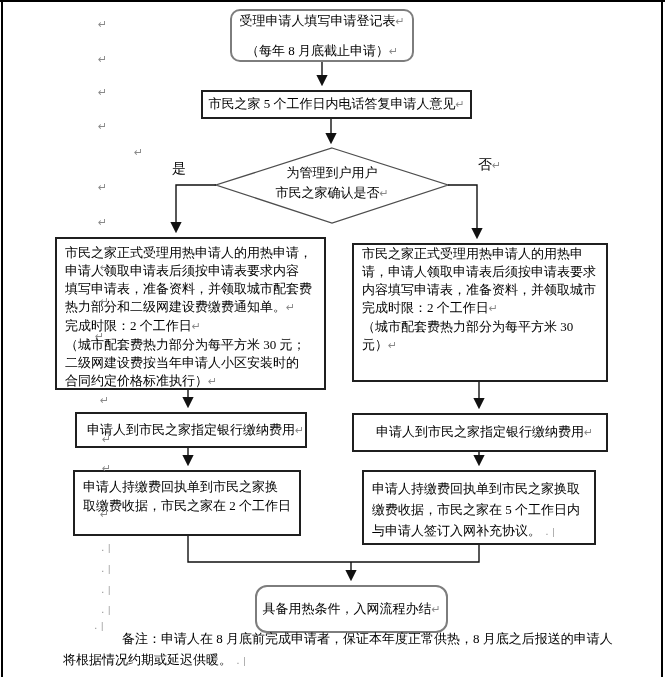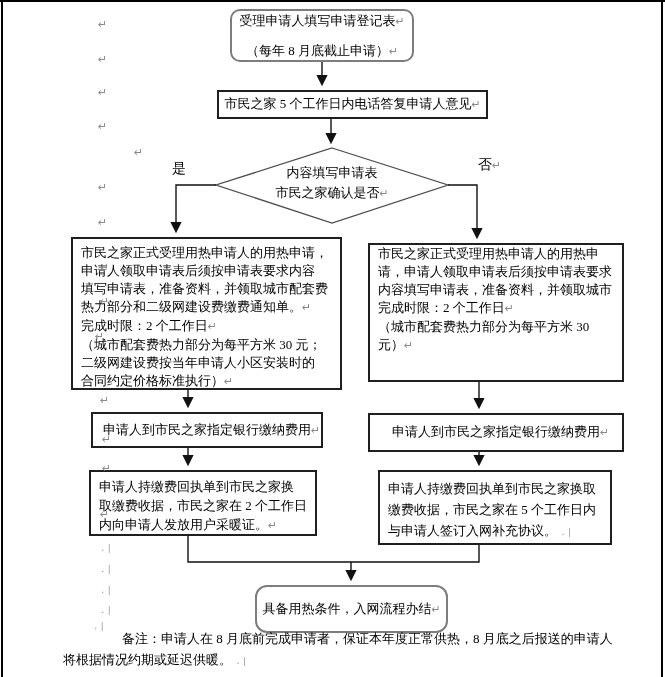--- a/index.html
+++ b/index.html
@@ -7,21 +7,21 @@
     width:665px;height:677px;position:relative;background:#ffffff;
     font-family:"Liberation Serif","DejaVu Serif",serif;color:#000;
     overflow:hidden;
   }
   .edge{position:absolute;background:#000;}
   #edge-top{left:0;top:0;width:665px;height:2px;}
   #edge-left{left:1px;top:0;width:2px;height:677px;}
   #edge-right{left:661px;top:0;width:2px;height:677px;}
   svg.layer{position:absolute;left:0;top:0;pointer-events:none;}
   .box{position:absolute;background:#fff;box-sizing:border-box;font-size:13px;line-height:18px;}
-  .rect{border:2px solid #1f1f1f;margin-left:16px;}
+  .rect{border:2px solid #1f1f1f;}
   .round{border:2px solid #7d7d7d;border-radius:10px;gap:8px;}
   .center{display:flex;flex-direction:column;align-items:center;justify-content:center;text-align:center;}
   .padded{padding:5px 8px;}
   .line{white-space:nowrap;}
   .pm{color:#8a8a8a;font-size:11px;font-family:"DejaVu Sans",sans-serif;}
   .hm{color:#9a9a9a;font-size:9px;letter-spacing:1px;font-family:"DejaVu Sans Mono",monospace;}
   .ghost{position:absolute;color:#8a8a8a;font-size:11px;font-family:"DejaVu Sans",sans-serif;}
   .ghost-hm{position:absolute;color:#9a9a9a;font-size:9px;letter-spacing:1px;font-family:"DejaVu Sans Mono",monospace;}
   .lbl{position:absolute;font-size:14px;}
   .dtext{position:absolute;text-align:center;font-size:13px;white-space:nowrap;}
@@ -55,21 +55,21 @@
 
 <div class="box round center" style="left:230px;top:9px;width:184px;height:53px;line-height:21px;">
   <div class="line"><span>受理申请人填写申请登记表</span><span class="pm">↵</span></div>
   <div class="line"><span>（每年 8 月底截止申请）</span><span class="pm">↵</span></div>
 </div>
 
 <div class="box rect center" style="left:201px;top:90px;width:271px;height:29px;">
   <div class="line"><span>市民之家 5 个工作日内电话答复申请人意见</span><span class="pm">↵</span></div>
 </div>
 
-<div class="dtext" style="left:216px;top:164px;width:232px;">内容填写申请表</div>
+<div class="dtext" style="left:216px;top:164px;width:232px;">为管理到户用户</div>
 <div class="dtext" style="left:216px;top:184px;width:232px;">
   <span>市民之家确认是否</span><span class="pm">↵</span>
 </div>
 <div class="lbl" style="left:172px;top:160px;">是</div>
 <div class="lbl" style="left:478px;top:156px;">
   <span>否</span><span class="pm">↵</span>
 </div>
 
 <div class="box rect padded" style="left:55px;top:237px;width:271px;height:153px;padding-top:5px;">
   <div class="line">市民之家正式受理用热申请人的用热申请，</div>
@@ -94,21 +94,20 @@
 <div class="box rect" style="left:75px;top:412px;width:232px;height:36px;display:flex;align-items:center;padding-left:10px;">
   <div class="line"><span>申请人到市民之家指定银行缴纳费用</span><span class="pm">↵</span></div>
 </div>
 <div class="box rect" style="left:352px;top:413px;width:256px;height:39px;display:flex;align-items:center;padding-left:22px;">
   <div class="line"><span>申请人到市民之家指定银行缴纳费用</span><span class="pm">↵</span></div>
 </div>
 
 <div class="box rect padded" style="left:73px;top:470px;width:228px;height:66px;line-height:19px;">
   <div class="line">申请人持缴费回执单到市民之家换</div>
   <div class="line">取缴费收据，市民之家在 2 个工作日</div>
-  <div class="line"><span>内向申请人发放用户采暖证。</span><span class="pm">↵</span></div>
 </div>
 <div class="box rect padded" style="left:362px;top:470px;width:234px;height:75px;line-height:21px;padding-top:6px;">
   <div class="line">申请人持缴费回执单到市民之家换取</div>
   <div class="line">缴费收据，市民之家在 5 个工作日内</div>
   <div class="line"><span>与申请人签订入网补充协议。</span> <span class="hm">.|</span></div>
 </div>
 
 <div class="box round center" style="left:255px;top:585px;width:193px;height:48px;border-radius:12px;">
   <div class="line"><span>具备用热条件，入网流程办结</span><span class="pm">↵</span></div>
 </div>

